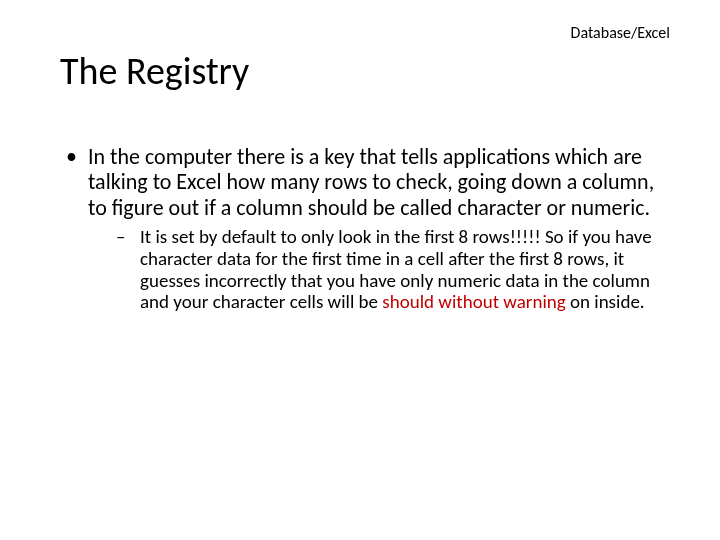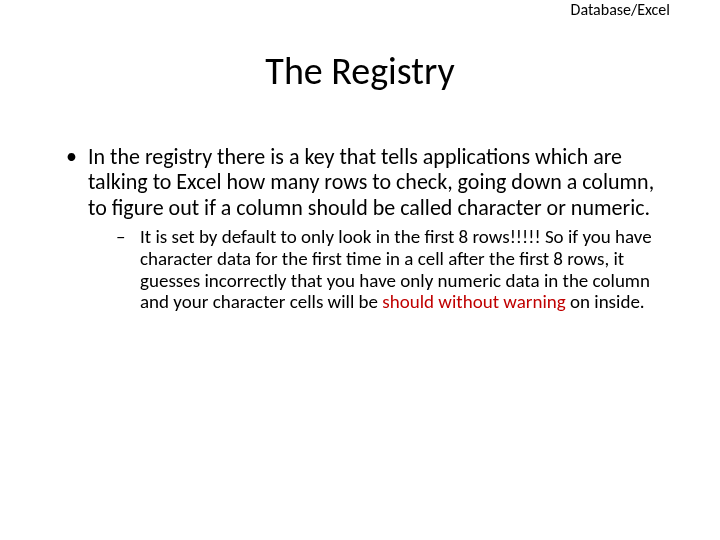--- a/index.html
+++ b/index.html
@@ -1,38 +1,38 @@
 <!DOCTYPE html>
 <html><head>
 <meta charset="utf-8">
 <style>
   * { margin: 0; padding: 0; box-sizing: border-box; }
   html, body { width: 720px; height: 540px; background: #fff; font-family: Calibri, "Segoe UI", Arial, sans-serif; color: #000; }
   .slide { position: relative; width: 720px; height: 540px; padding: 20px 60px 20px 60px; }
-  .top-label { position: absolute; top: 0; right: 50px; font-size: 16px; font-weight: 400; color: #000; }
-  .title { text-align: center; font-size: 38px; font-weight: 400; margin-top: 28px; margin-bottom: 50px; }
+  .top-label { position: absolute; top: 23px; right: 50px; font-size: 16px; font-weight: 400; color: #000; }
+  .title { text-align: left; font-size: 38px; font-weight: 400; margin-top: 28px; margin-bottom: 50px; }
   .body { font-size: 22px; line-height: 1.15; }
   ul.level1 { list-style: none; padding-left: 0; }
   ul.level1 > li { position: relative; padding-left: 28px; margin-bottom: 2px; }
   ul.level1 > li::before { content: "•"; position: absolute; left: 6px; top: 0; font-size: 22px; }
   ul.level2 { list-style: none; padding-left: 0; margin-top: 6px; }
   ul.level2 > li { position: relative; padding-left: 52px; font-size: 19px; line-height: 1.15; }
   ul.level2 > li::before { content: "–"; position: absolute; left: 28px; top: 0; font-size: 19px; }
   .danger { color: #c00000; }
 </style>
 </head>
 <body>
 
 <div class="slide">
   <div class="top-label">Database/Excel</div>
   <h1 class="title">The Registry</h1>
   <div class="body">
     <ul class="level1">
       <li>
-        <span>In the registry there is a key that tells applications which are talking to Excel how many rows to check, going down a column, to figure out if a column should be called character or numeric.</span>
+        <span>In the computer there is a key that tells applications which are talking to Excel how many rows to check, going down a column, to figure out if a column should be called character or numeric.</span>
         <ul class="level2">
           <li>
             <span>It is set by default to only look in the first 8 rows!!!!!  So if you have character data for the first time in a cell after the first 8 rows, it guesses incorrectly that you have only numeric data in the column and your character cells will be </span><span class="danger">should without warning</span><span> on inside.</span>
           </li>
         </ul>
       </li>
     </ul>
   </div>
 </div>
 

